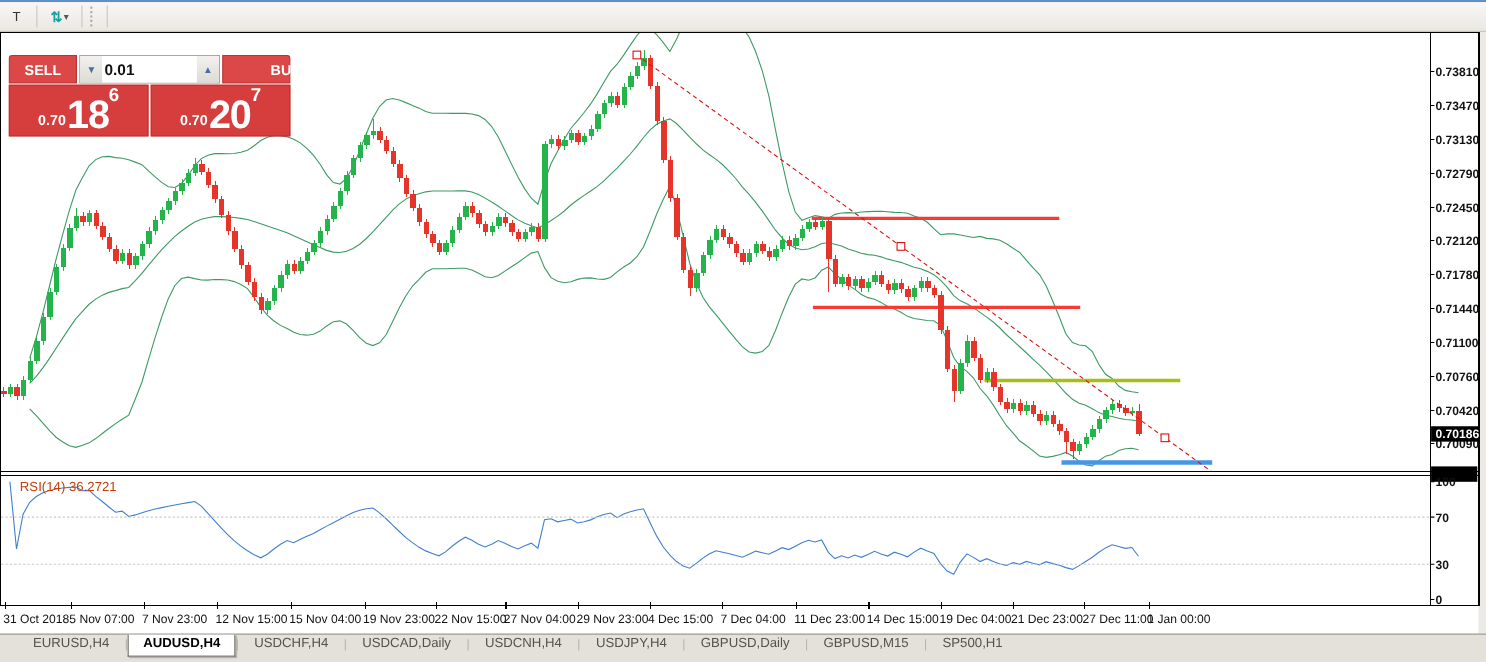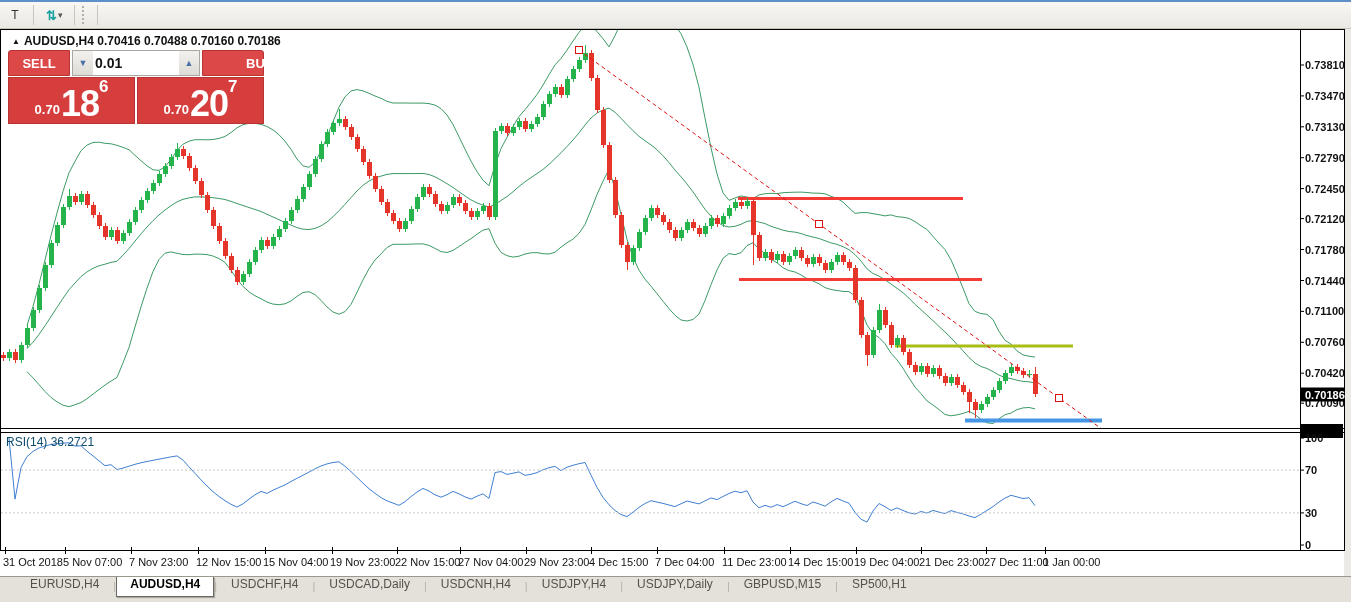--- a/index.html
+++ b/index.html
@@ -16,21 +16,21 @@
   .tb-sep{width:1px;height:20px;background:#c9c6be;margin:0 3px;}
   .grip{width:4px;height:18px;border-left:2px dotted #b3b0a8;margin:0 4px 0 2px;}
   .icon-btn{display:flex;align-items:center;gap:1px;}
   .teal{color:#16a0a0;font-size:13px;font-weight:bold;}
   .caret{color:#555;font-size:9px;}
   
   #chart-svg{position:absolute;left:0;top:0;width:1351px;height:602px;}
   #chart-svg text{font-family:"Liberation Sans",sans-serif;}
   #chart-title{position:absolute;left:12px;top:34px;font:700 12px "Liberation Sans",sans-serif;color:#111;}
   #chart-title .mk{font-size:8px;position:relative;top:-1px;margin-right:4px;}
-  #rsi-label{position:absolute;left:6px;top:435px;font:12px "Liberation Sans",sans-serif;color:#0c4a6e;}
+  #rsi-label{position:absolute;left:18px;top:435px;font:12px "Liberation Sans",sans-serif;color:#c2410c;}
   
   #trade-panel{position:absolute;left:8px;top:50px;width:256px;}
   .tp-top{display:flex;height:26px;}
   .tp-sell,.tp-buy{width:62px;border:1px solid #b83434;background:#dc4848;color:#fff;
     font:700 13px "Liberation Sans",sans-serif;cursor:pointer;}
   .tp-sell{border-radius:3px 0 0 0;}
   .tp-buy{border-radius:0 3px 0 0;padding-left:43px;}
   .tp-vol{flex:1;display:flex;border:1px solid #aaa7a0;background:#fff;margin:0 2px;}
   .tp-spin{width:20px;border:none;background:linear-gradient(#f2f1ee,#dddbd5);cursor:pointer;
     color:#4a6fa5;font-size:9px;padding:0;}
@@ -517,24 +517,20 @@
     <div class="tb-sep"></div>
     <button class="tb-btn icon-btn">
       <span class="teal">⇅</span>
       <span class="caret">▾</span>
     </button>
     <div class="tb-sep"></div>
     <div class="grip"></div>
     <div class="tb-sep"></div>
   </div>
 
-  <div id="chart-title">
-    <span class="mk">▲</span><span>AUDUSD,H4</span>
-    <span>0.70416 0.70488 0.70160 0.70186</span>
-  </div>
 
   <div id="trade-panel">
     <div class="tp-top">
       <button class="tp-sell">SELL</button>
       <div class="tp-vol">
         <button class="tp-spin"><span>▼</span></button>
         <input class="tp-input" value="0.01" style="">
         <button class="tp-spin"><span>▲</span></button>
       </div>
       <button class="tp-buy">BUY</button>
@@ -561,19 +557,19 @@
       <div class="tab active">AUDUSD,H4</div>
       <span class="tab-sep">|</span>
       <div class="tab">USDCHF,H4</div>
       <span class="tab-sep">|</span>
       <div class="tab">USDCAD,Daily</div>
       <span class="tab-sep">|</span>
       <div class="tab">USDCNH,H4</div>
       <span class="tab-sep">|</span>
       <div class="tab">USDJPY,H4</div>
       <span class="tab-sep">|</span>
-      <div class="tab">USDJPY,Daily</div>
+      <div class="tab">GBPUSD,Daily</div>
       <span class="tab-sep">|</span>
       <div class="tab">GBPUSD,M15</div>
       <span class="tab-sep">|</span>
       <div class="tab">SP500,H1</div>
     </div>
 </div>
 
 </body></html>

